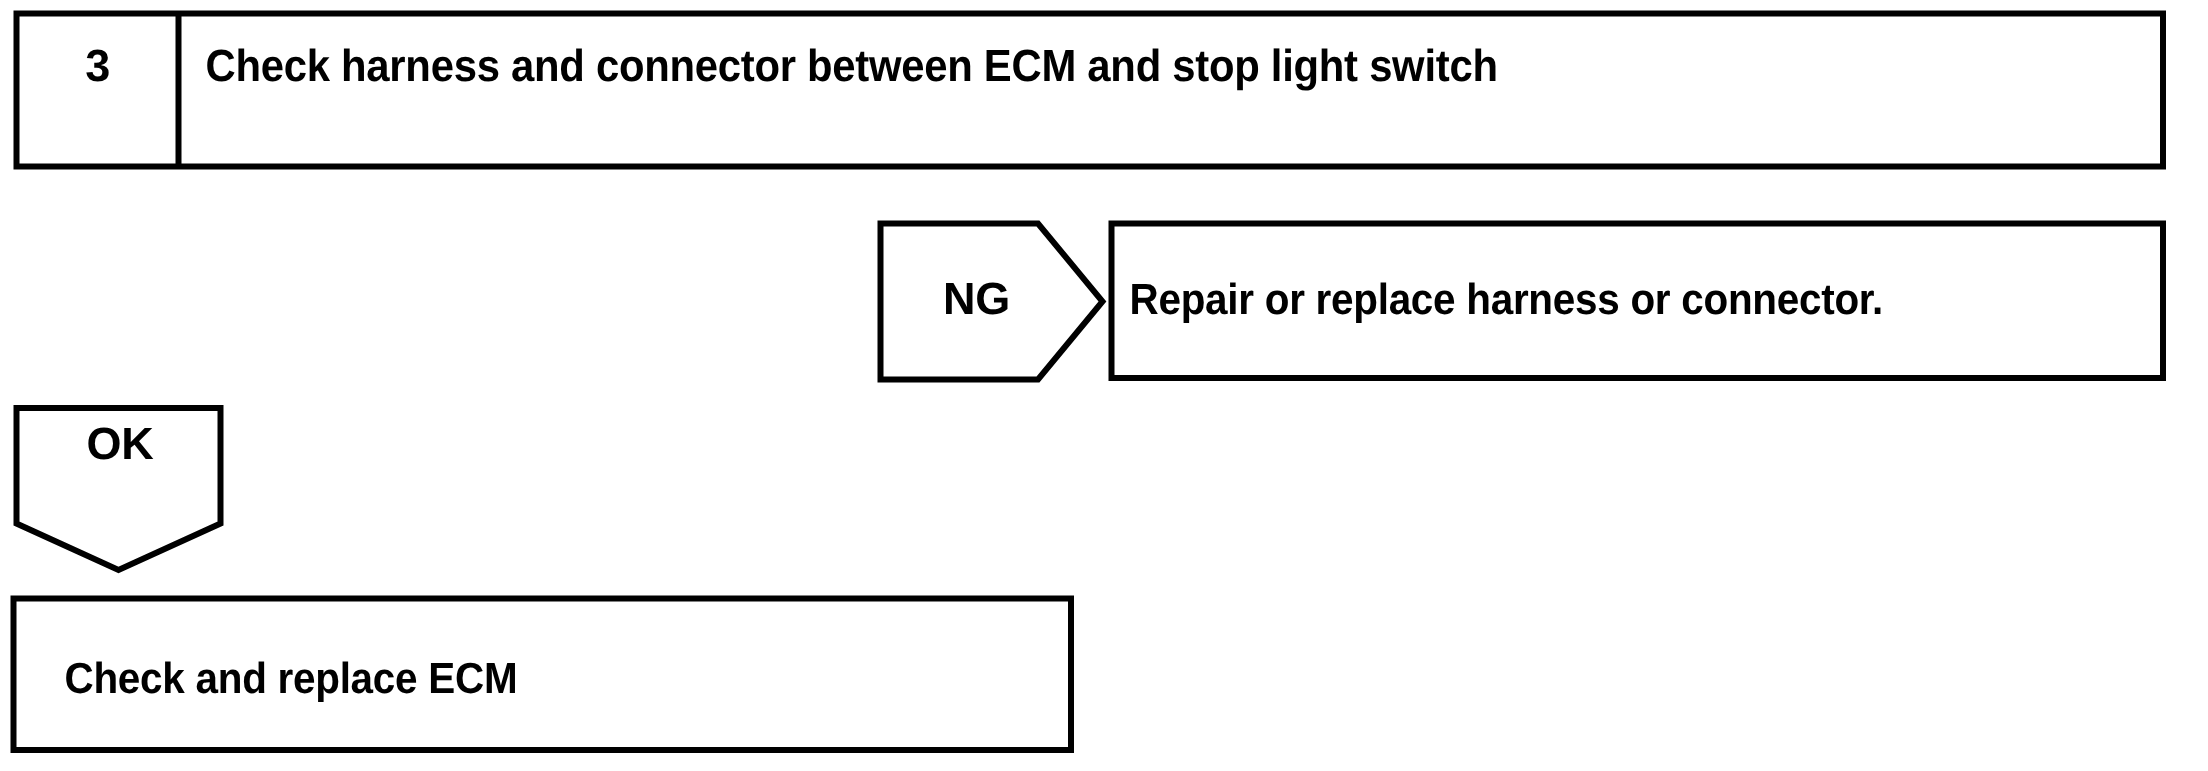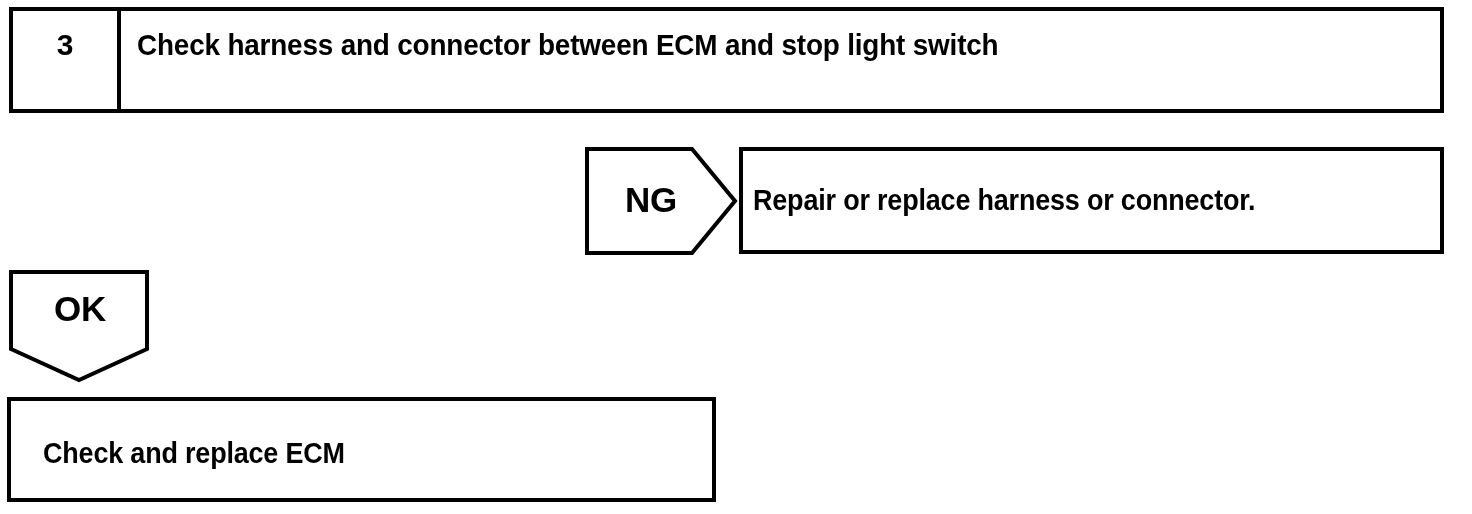--- a/index.html
+++ b/index.html
@@ -52,21 +52,21 @@
     font-size: 30px;
     line-height: 30px;
   }
   
   .step-title {
     font-size: 30px;
     line-height: 30px;
   }
   
   .branch-text {
-    font-size: 35px;
+    font-size: 30px;
     line-height: 26px;
   }
   
   .action-text {
     font-size: 29px;
     line-height: 29px;
   }
 
   
   .arrow-shape {
@@ -109,20 +109,20 @@
   </div>
 
   <div class="label action-text" style="left:753px; top:186px;">Repair or replace harness or connector.</div>
 
   <div class="arrow-shape" style="left:8px; top:269px; width:142px; height:114px;">
     <svg width="142" height="114" viewBox="0 0 142 114" xmlns="http://www.w3.org/2000/svg">
       <polygon points="3,3 139,3 139,80 71,111 3,80"></polygon>
     </svg>
   </div>
 
-  <div class="label branch-text label-center" style="left:25px; top:296px; width:110px;">OK</div>
+  <div class="label branch-text label-center" style="left:25px; top:284px; width:110px;">OK</div>
 
   <div class="box" style="left:7px; top:397px; width:709px; height:105px;">
   </div>
 
   <div class="label action-text" style="left:43px; top:439px;">Check and replace ECM</div>
 
 </div>
 
 </body></html>

